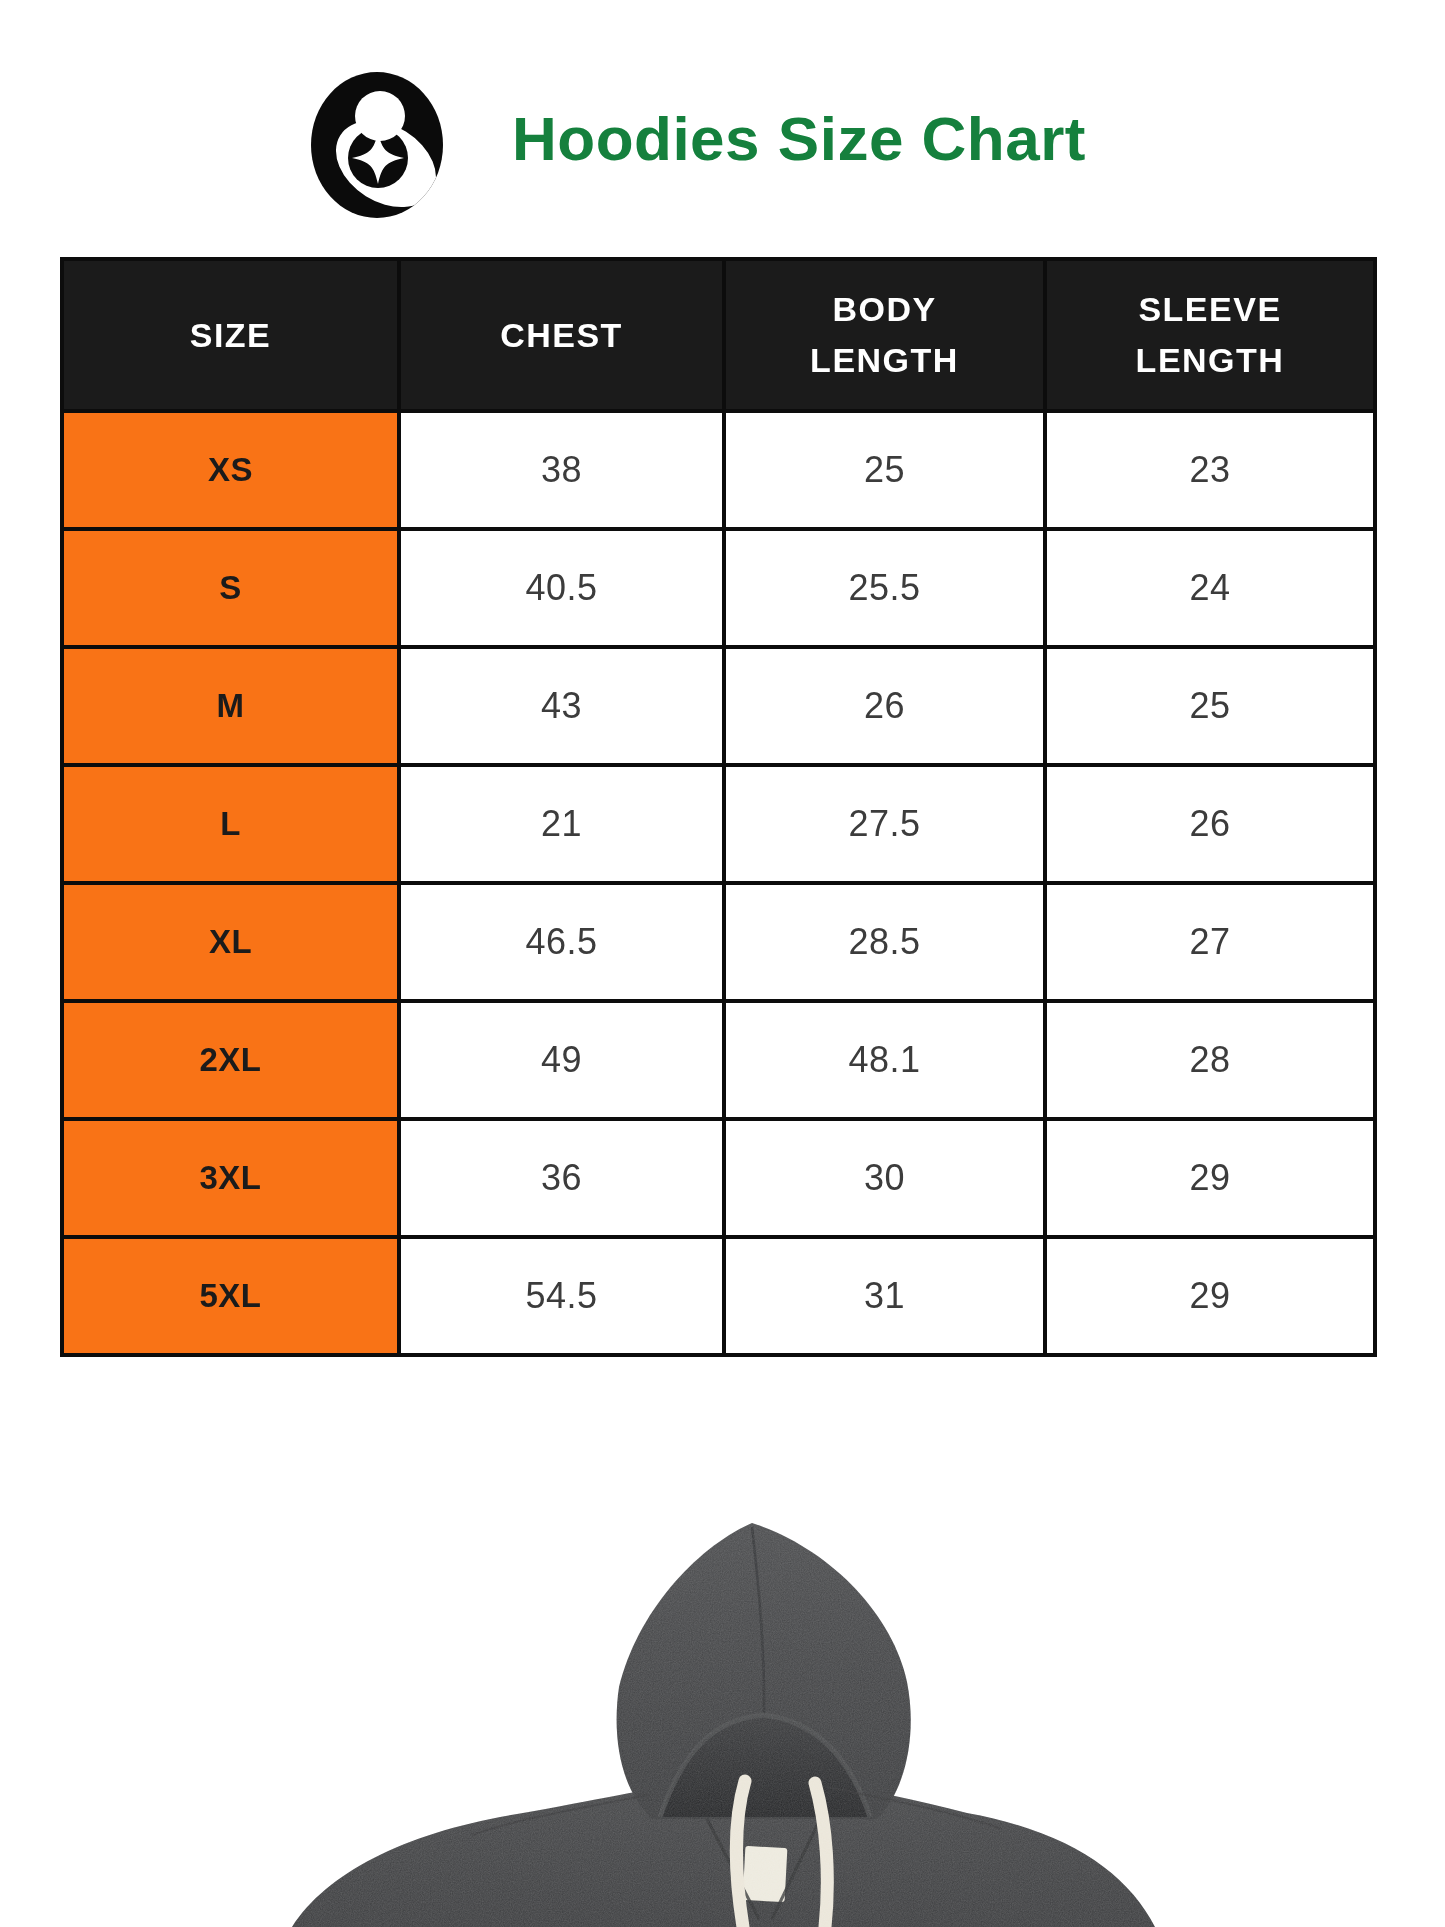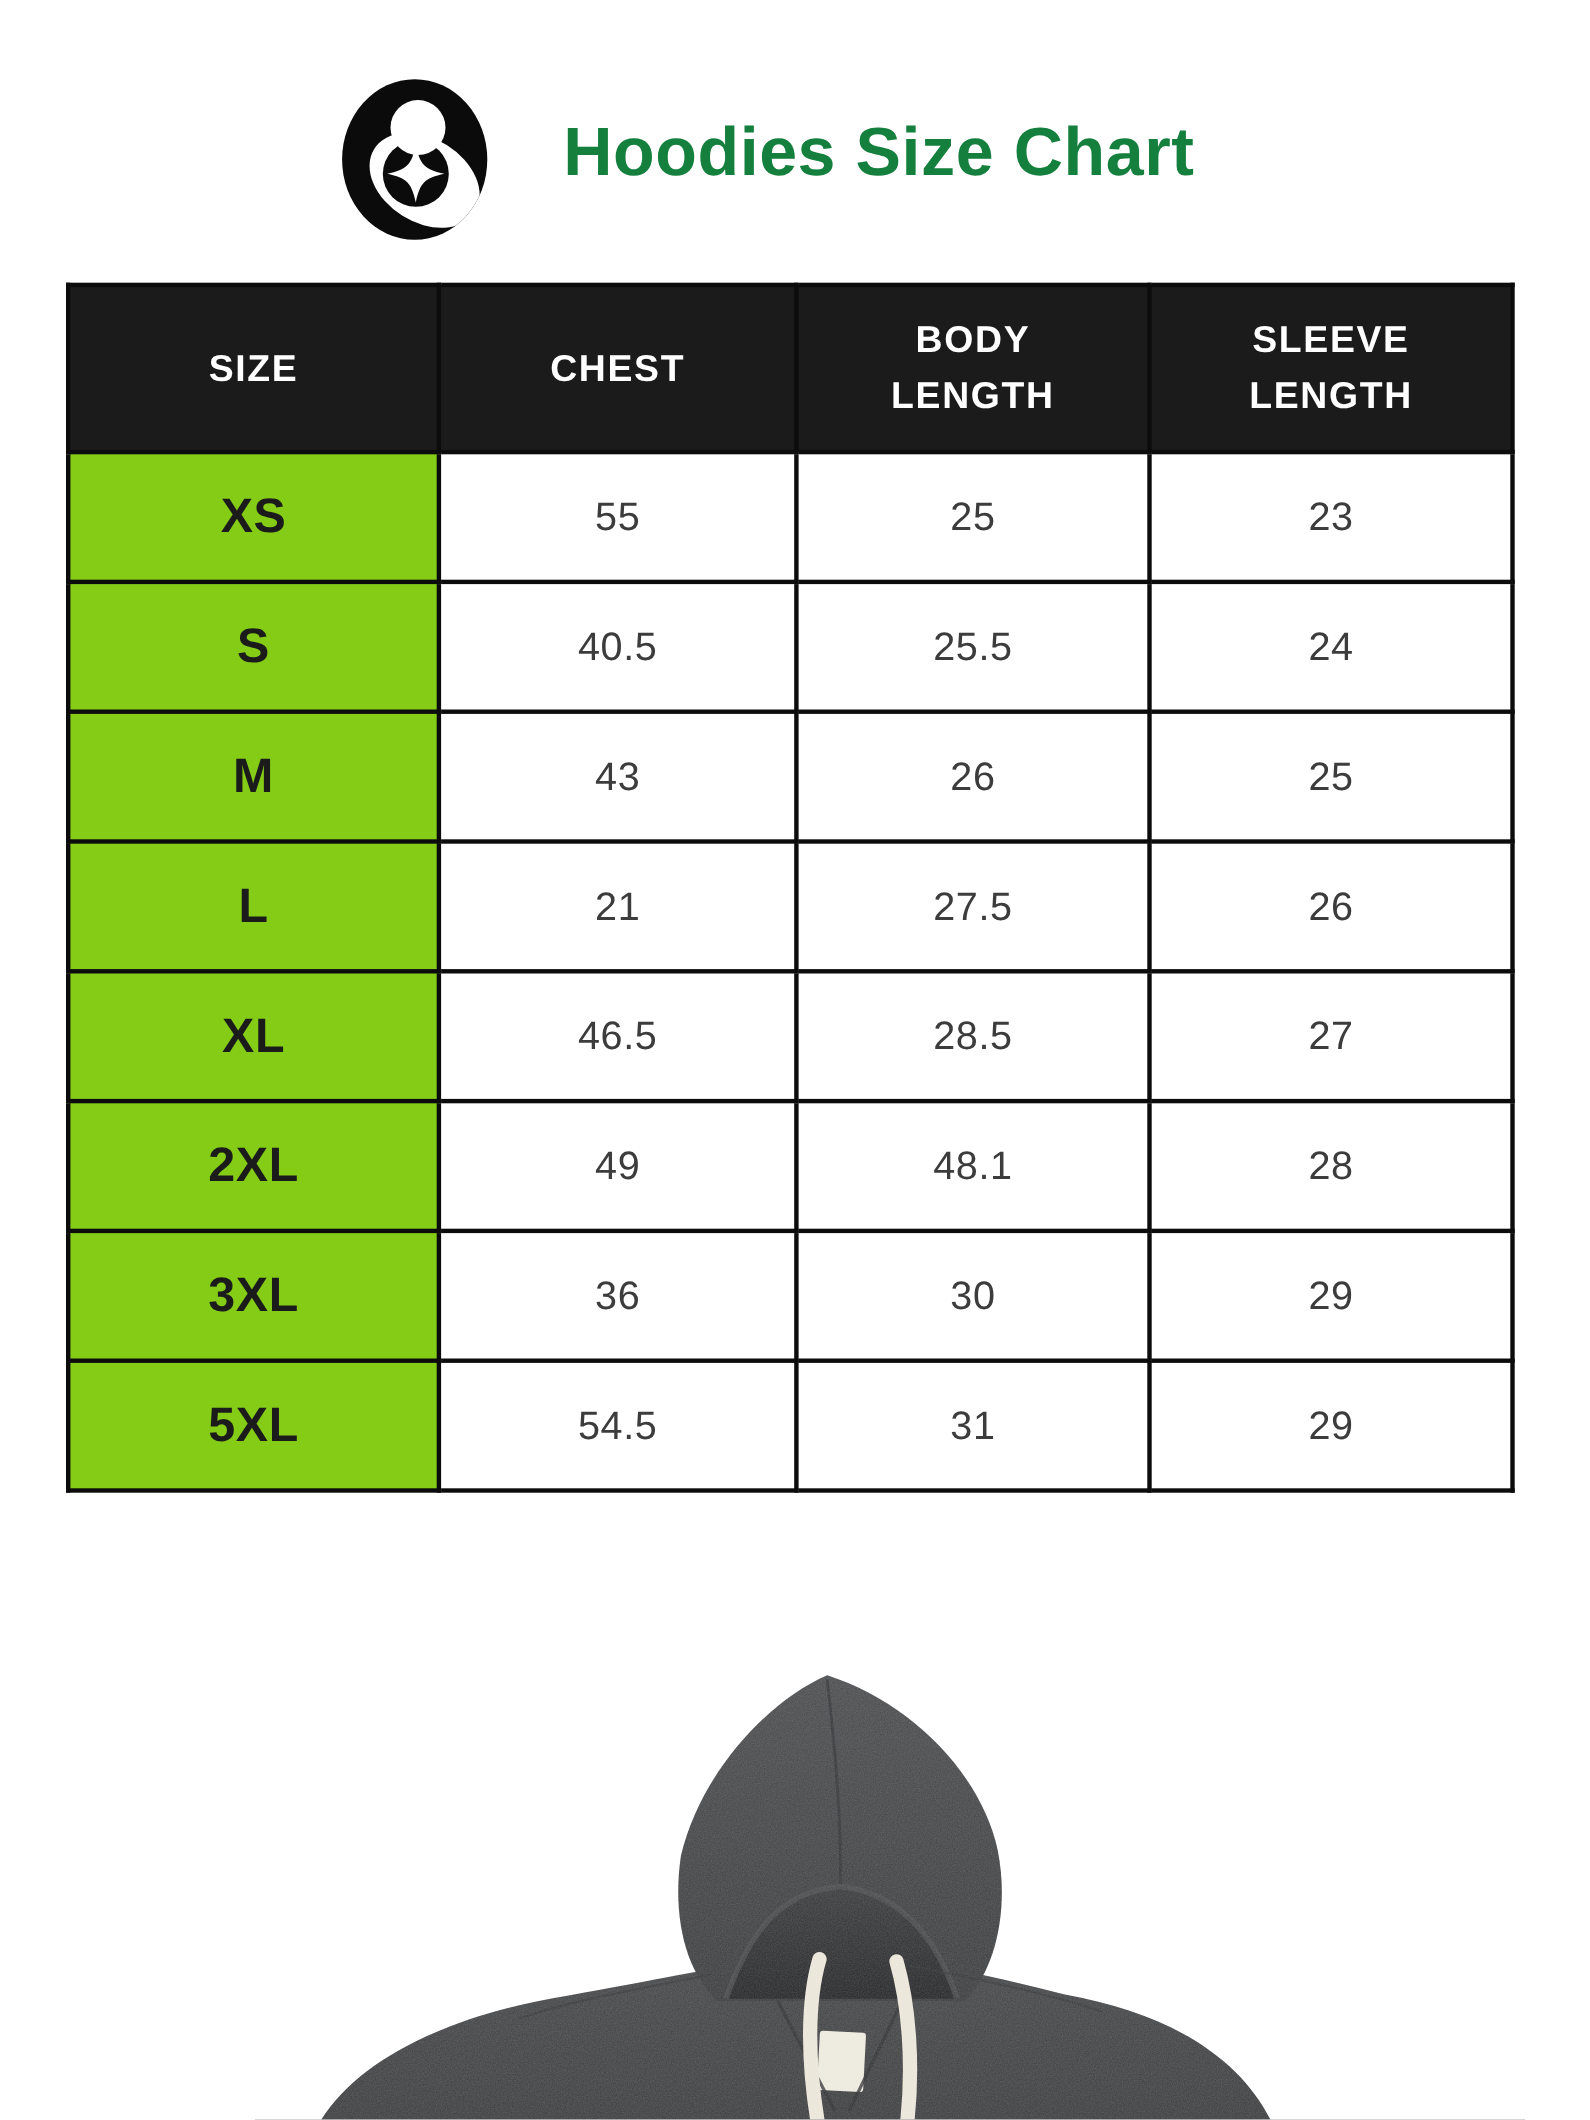--- a/index.html
+++ b/index.html
@@ -39,22 +39,22 @@
     padding:0;
   }
   .size-chart thead th{
     height:148px;
     background:#1b1b1b;color:#ffffff;
     font-size:34px;font-weight:bold;letter-spacing:1.5px;
     line-height:1.5;white-space:pre-line;
   }
   .size-chart tbody tr{height:118px;}
   .size-chart tbody th{
-    background:#84cc16;color:#1b1b1b;
-    font-size:44px;font-weight:bold;letter-spacing:.5px;
+    background:#f97316;color:#1b1b1b;
+    font-size:33px;font-weight:bold;letter-spacing:.5px;
   }
   .size-chart tbody td{
     background:#ffffff;color:#3c3c3c;
     font-size:36px;font-weight:normal;letter-spacing:.5px;
   }
 
   
   .note{
     position:absolute;left:0;top:1388px;width:1445px;
     text-align:center;
@@ -100,21 +100,21 @@
         <th>CHEST</th>
         <th>BODY
 LENGTH</th>
         <th>SLEEVE
 LENGTH</th>
       </tr>
     </thead>
     <tbody>
       <tr>
         <th>XS</th>
-        <td>55</td>
+        <td>38</td>
         <td>25</td>
         <td>23</td>
       </tr>
       <tr>
         <th>S</th>
         <td>40.5</td>
         <td>25.5</td>
         <td>24</td>
       </tr>
       <tr>

